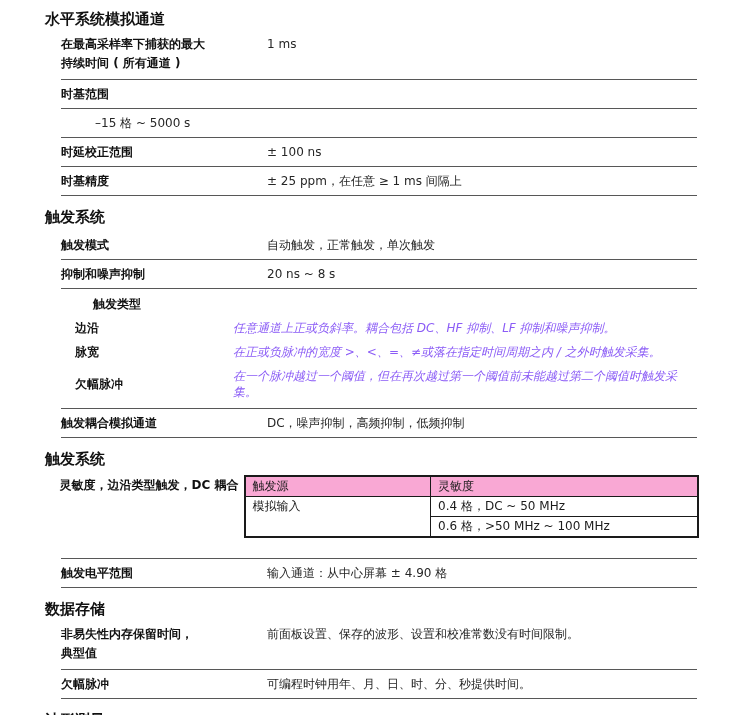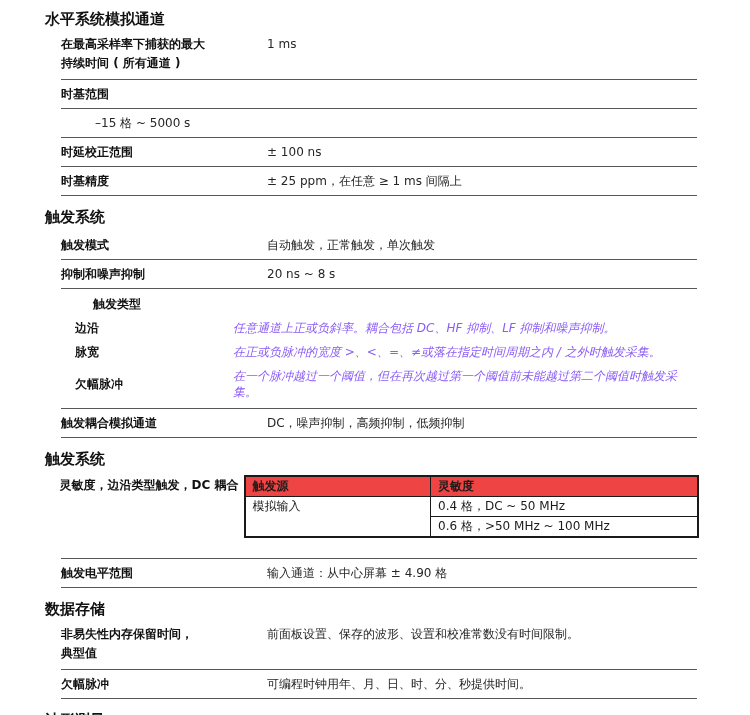--- a/index.html
+++ b/index.html
@@ -73,21 +73,21 @@
   .spec-table col.c1 { width: 186px; }
   .spec-table col.c2 { width: 267px; }
   .spec-table th, .spec-table td {
     border: 1px solid #1a1a1a;
     font-size: 12px; line-height: 15px;
     padding: 2px 7px;
     text-align: left;
     height: 19px;
     color: #1b1b1b;
   }
-  .spec-table th { background: #ef4444; font-weight: bold; }
+  .spec-table th { background: #f9a8d4; font-weight: normal; }
   .spec-table td.source { vertical-align: top; }
 </style>
 </head>
 <body>
 
 <div class="page">
 
   <h1 class="sec-title first">水平系统模拟通道</h1>
   <div class="rows">
     <div class="row tall">

